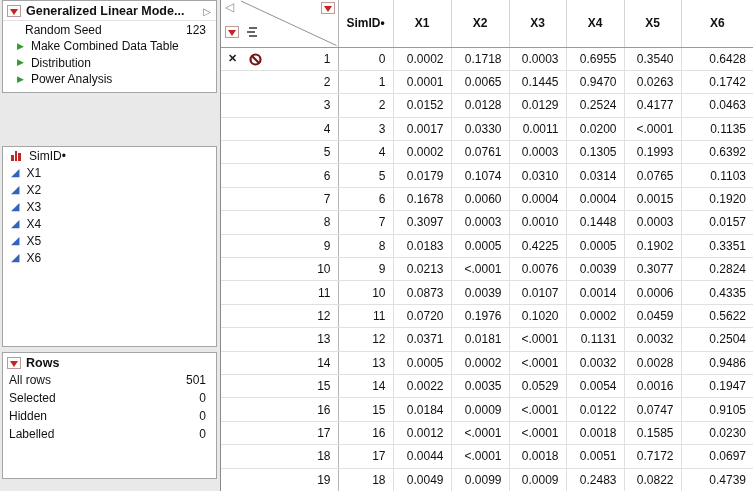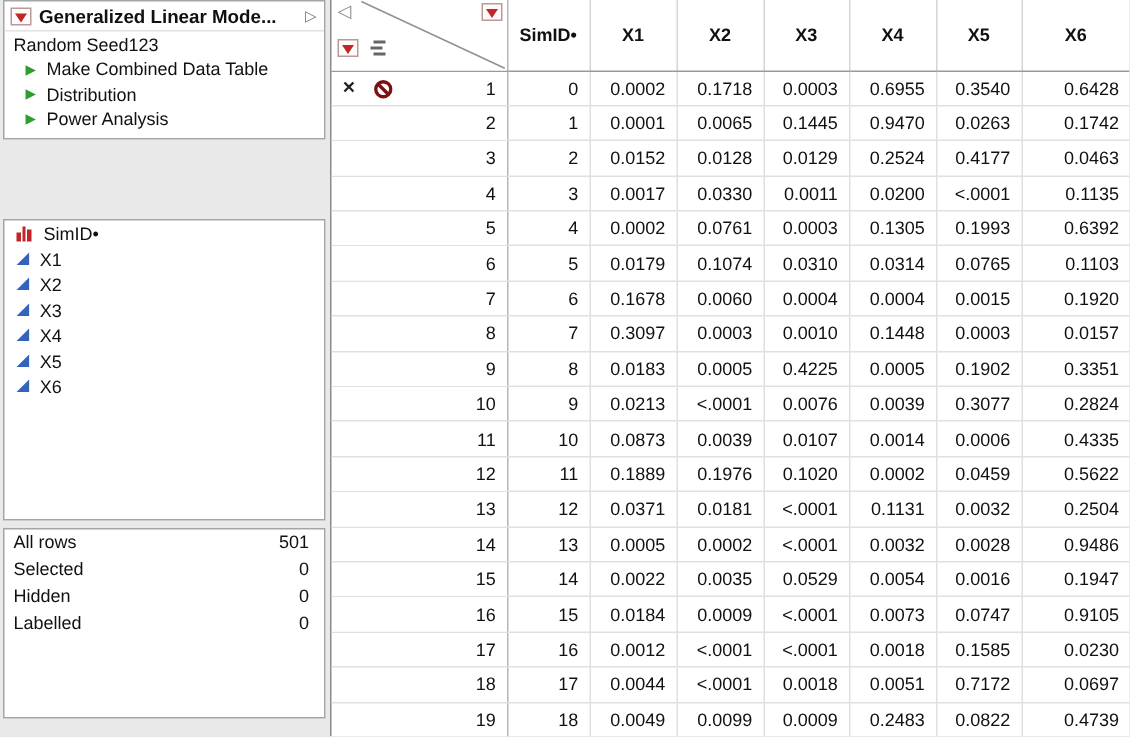--- a/index.html
+++ b/index.html
@@ -15,21 +15,21 @@
   .panel-rows{top:352px;height:127px;}
   .panel-header{display:flex;align-items:center;gap:5px;padding:3px 5px 2px 4px;}
   .panel-title{font-weight:bold;font-size:12.5px;white-space:nowrap;overflow:hidden;}
   .panel-model .panel-header{border-bottom:1px solid #e2e2e2;}
 
   .rtb{flex:0 0 auto;display:inline-block;width:14px;height:12px;background:#fdfafa;border:1px solid #bb9a9a;position:relative;cursor:pointer;}
   .rtb::after{content:"";position:absolute;left:2px;top:3px;width:0;height:0;
     border-left:4px solid transparent;border-right:4px solid transparent;border-top:6px solid #c22525;}
   .disc{margin-left:auto;color:#777;font-size:10px;}
 
-  .seed-row{display:flex;padding:2px 10px 1px 6px;}
+  .seed-row{display:flex;justify-content:space-between;padding:2px 10px 1px 6px;margin-left:16px;}
   .action-item{display:flex;align-items:center;gap:7px;padding:0 4px 0 14px;height:16.5px;cursor:pointer;}
   .green-arrow{color:#2f9e2f;font-size:9px;line-height:1;}
 
   .col-item{display:flex;align-items:center;gap:7px;padding:0 4px 0 8px;height:17px;cursor:pointer;}
   .cont-icon{color:#3463bd;font-size:11px;line-height:1;}
   .bar-icon{display:inline-flex;align-items:flex-end;gap:1px;height:11px;width:11px;}
   .bar-icon i{display:block;width:2.5px;background:#c22525;}
   .bar-icon i:nth-child(1){height:6px;}
   .bar-icon i:nth-child(2){height:10px;}
   .bar-icon i:nth-child(3){height:8px;}
@@ -121,20 +121,24 @@
             <span>X5</span>
           </div>
           <div class="col-item">
             <span class="cont-icon">◢</span>
             <span>X6</span>
           </div>
         </div>
     </section>
 
     <section class="panel panel-rows">
+      <div class="panel-header">
+        <span class="rtb"></span>
+        <span class="panel-title">Rows</span>
+      </div>
       <div id="rows-stats">
           <div class="stat-row">
             <span>All rows</span>
             <span>501</span>
           </div>
           <div class="stat-row">
             <span>Selected</span>
             <span>0</span>
           </div>
           <div class="stat-row">
@@ -292,21 +296,21 @@
             <td>0.0873</td>
             <td>0.0039</td>
             <td>0.0107</td>
             <td>0.0014</td>
             <td>0.0006</td>
             <td>0.4335</td>
           </tr>
           <tr>
             <th class="rowhead"><span class="rownum">12</span></th>
             <td>11</td>
-            <td>0.1889</td>
+            <td>0.0720</td>
             <td>0.1976</td>
             <td>0.1020</td>
             <td>0.0002</td>
             <td>0.0459</td>
             <td>0.5622</td>
           </tr>
           <tr>
             <th class="rowhead"><span class="rownum">13</span></th>
             <td>12</td>
             <td>0.0371</td>
@@ -335,21 +339,21 @@
             <td>0.0054</td>
             <td>0.0016</td>
             <td>0.1947</td>
           </tr>
           <tr>
             <th class="rowhead"><span class="rownum">16</span></th>
             <td>15</td>
             <td>0.0184</td>
             <td>0.0009</td>
             <td>&lt;.0001</td>
-            <td>0.0073</td>
+            <td>0.0122</td>
             <td>0.0747</td>
             <td>0.9105</td>
           </tr>
           <tr>
             <th class="rowhead"><span class="rownum">17</span></th>
             <td>16</td>
             <td>0.0012</td>
             <td>&lt;.0001</td>
             <td>&lt;.0001</td>
             <td>0.0018</td>

